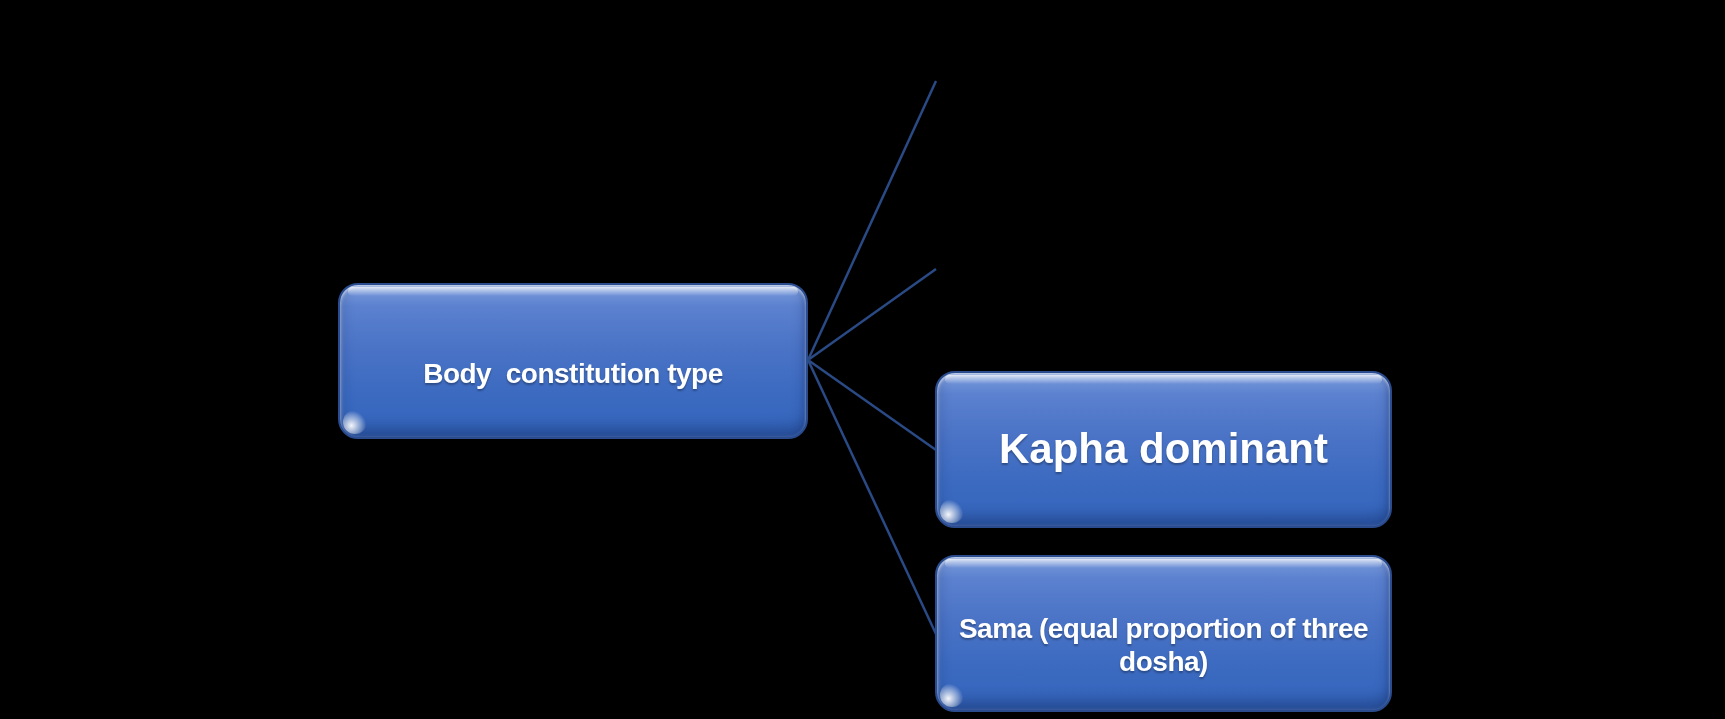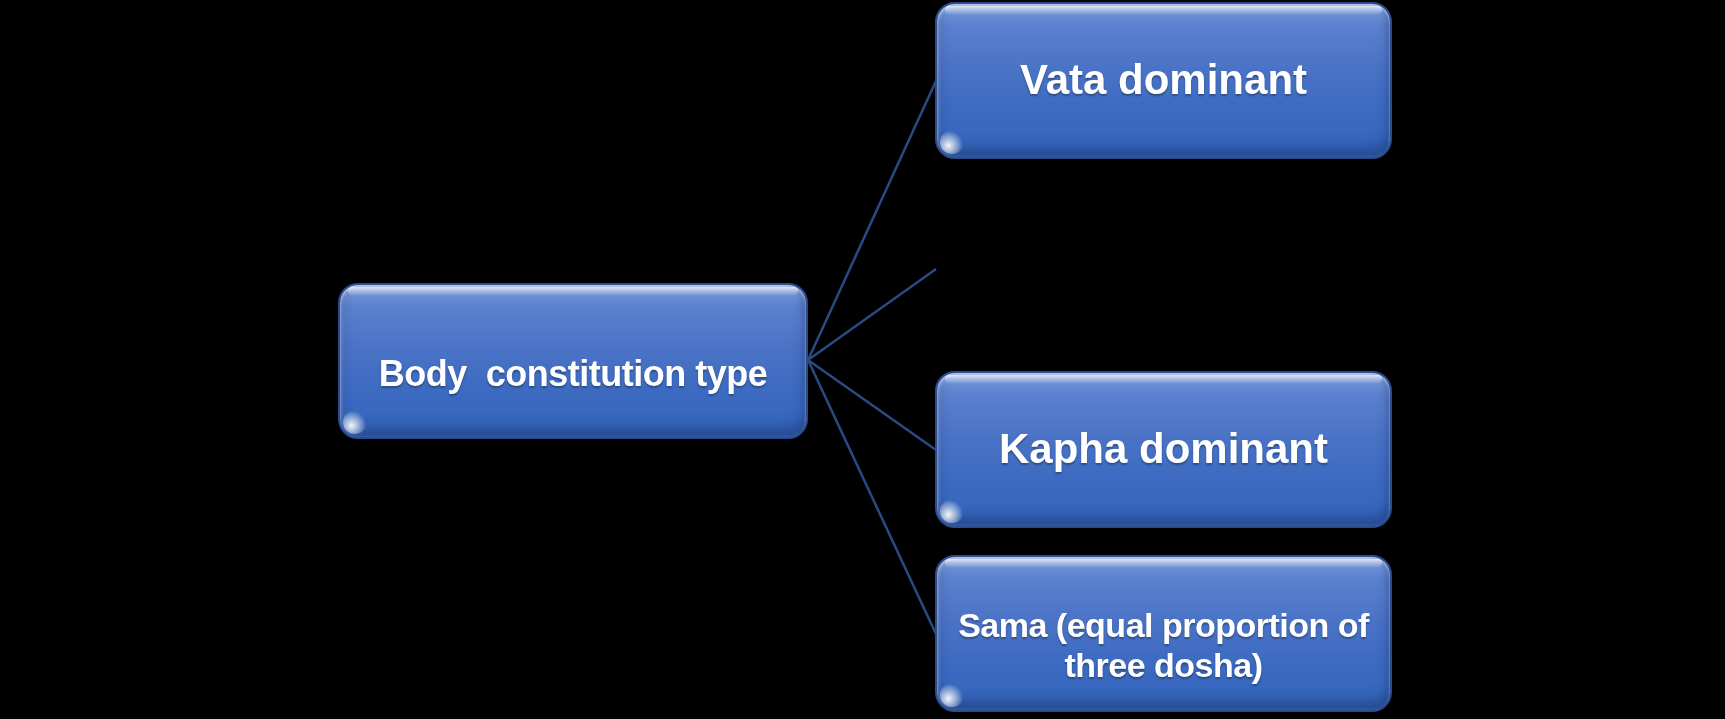--- a/index.html
+++ b/index.html
@@ -80,62 +80,59 @@
     text-shadow: 0 2px 2px rgba(0,0,0,0.30);
     padding: 0 6px;
   }
   .node--root {
     left: 338px;
     top: 283px;
     width: 470px;
     height: 156px;
   }
   .node--root .node-label {
-    font-size: 36px;
+    font-size: 28px;
     letter-spacing: -0.5px;
     white-space: pre;   
     margin-top: 26px;
   }
   .node--child {
     left: 935px;
     width: 457px;
     height: 157px;
   }
   .node--c0 { top: 2px; }
   .node--c1 { top: 190px; }
   .node--c2 { top: 371px; }
   .node--c3 { top: 555px; }
   .node--child .node-label {
     font-size: 42px;
   }
   .node--c3 .node-label {
-    font-size: 34px;
+    font-size: 28px;
     letter-spacing: -0.5px;
     margin-top: 24px;
   }
 </style>
 </head>
 <body>
 
 <div class="canvas">
 
   <svg class="connectors" width="1725" height="719" viewBox="0 0 1725 719">
     <line x1="808" y1="360" x2="936" y2="81"></line>
     <line x1="808" y1="360" x2="936" y2="269"></line>
     <line x1="808" y1="360" x2="936" y2="450"></line>
     <line x1="808" y1="360" x2="936" y2="634"></line>
   </svg>
 
   <div class="node node--root">
     <span class="node-label">Body  constitution type</span>
   </div>
 
-  <div class="node node--child node--c0">
-    <span class="node-label">Vata dominant</span>
-  </div>
 
 
   <div class="node node--child node--c2">
     <span class="node-label">Kapha dominant</span>
   </div>
 
   <div class="node node--child node--c3">
     <span class="node-label">Sama (equal proportion of three dosha)</span>
   </div>
 

